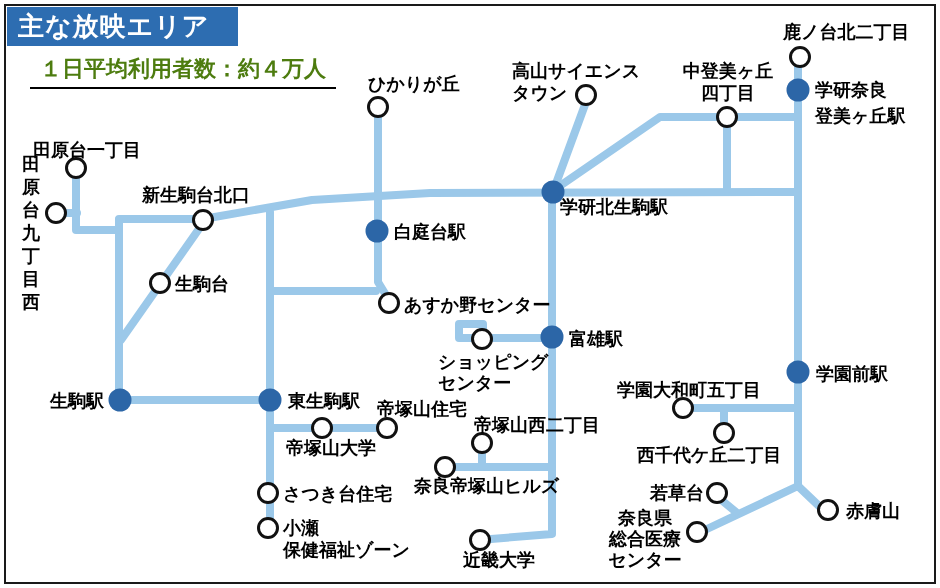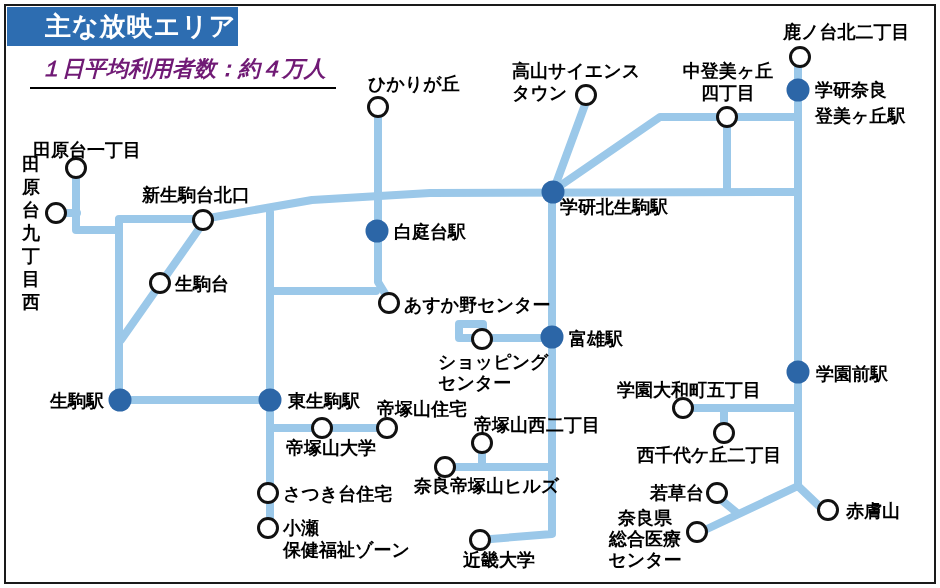--- a/index.html
+++ b/index.html
@@ -1,23 +1,23 @@
 <!DOCTYPE html>
 <html><head>
 <meta charset="utf-8">
 <style>
   html,body{margin:0;padding:0;background:#fff;}
   body{width:940px;height:588px;font-family:"DejaVu Sans","Liberation Sans",sans-serif;}
   #page{position:relative;width:940px;height:588px;background:#fff;overflow:hidden;}
   #frame{position:absolute;left:4px;top:4px;right:4px;bottom:4px;border:2px solid #1a1a1a;}
   #title-badge{position:absolute;left:7px;top:7px;width:231px;height:39px;display:flex;align-items:center;
-    font-size:26px;font-weight:bold;color:#fff;padding-left:38px;box-sizing:border-box;letter-spacing:1px;}
+    font-size:26px;font-weight:bold;color:#fff;padding-left:11px;box-sizing:border-box;letter-spacing:1px;}
   #subtitle-wrap{position:absolute;left:30px;top:54px;}
-  #subtitle{font-size:22px;font-weight:bold;color:#701a75;letter-spacing:0px;padding:0 10px 6px 10px;
-    border-bottom:2.5px solid #000;font-style:italic;}
+  #subtitle{font-size:22px;font-weight:bold;color:#4d7c0f;letter-spacing:0px;padding:0 10px 6px 10px;
+    border-bottom:2.5px solid #000;}
   #map{position:absolute;left:0;top:0;width:940px;height:588px;}
   text{font-family:"DejaVu Sans","Liberation Sans",sans-serif;font-weight:600;fill:#000;}
 </style>
 </head>
 <body>
 
 <div id="page">
   <div id="frame" style="border-color: rgb(26, 26, 26);"></div>
   <svg id="map" viewBox="0 0 940 588" xmlns="http://www.w3.org/2000/svg">
     <g id="g-edges">

